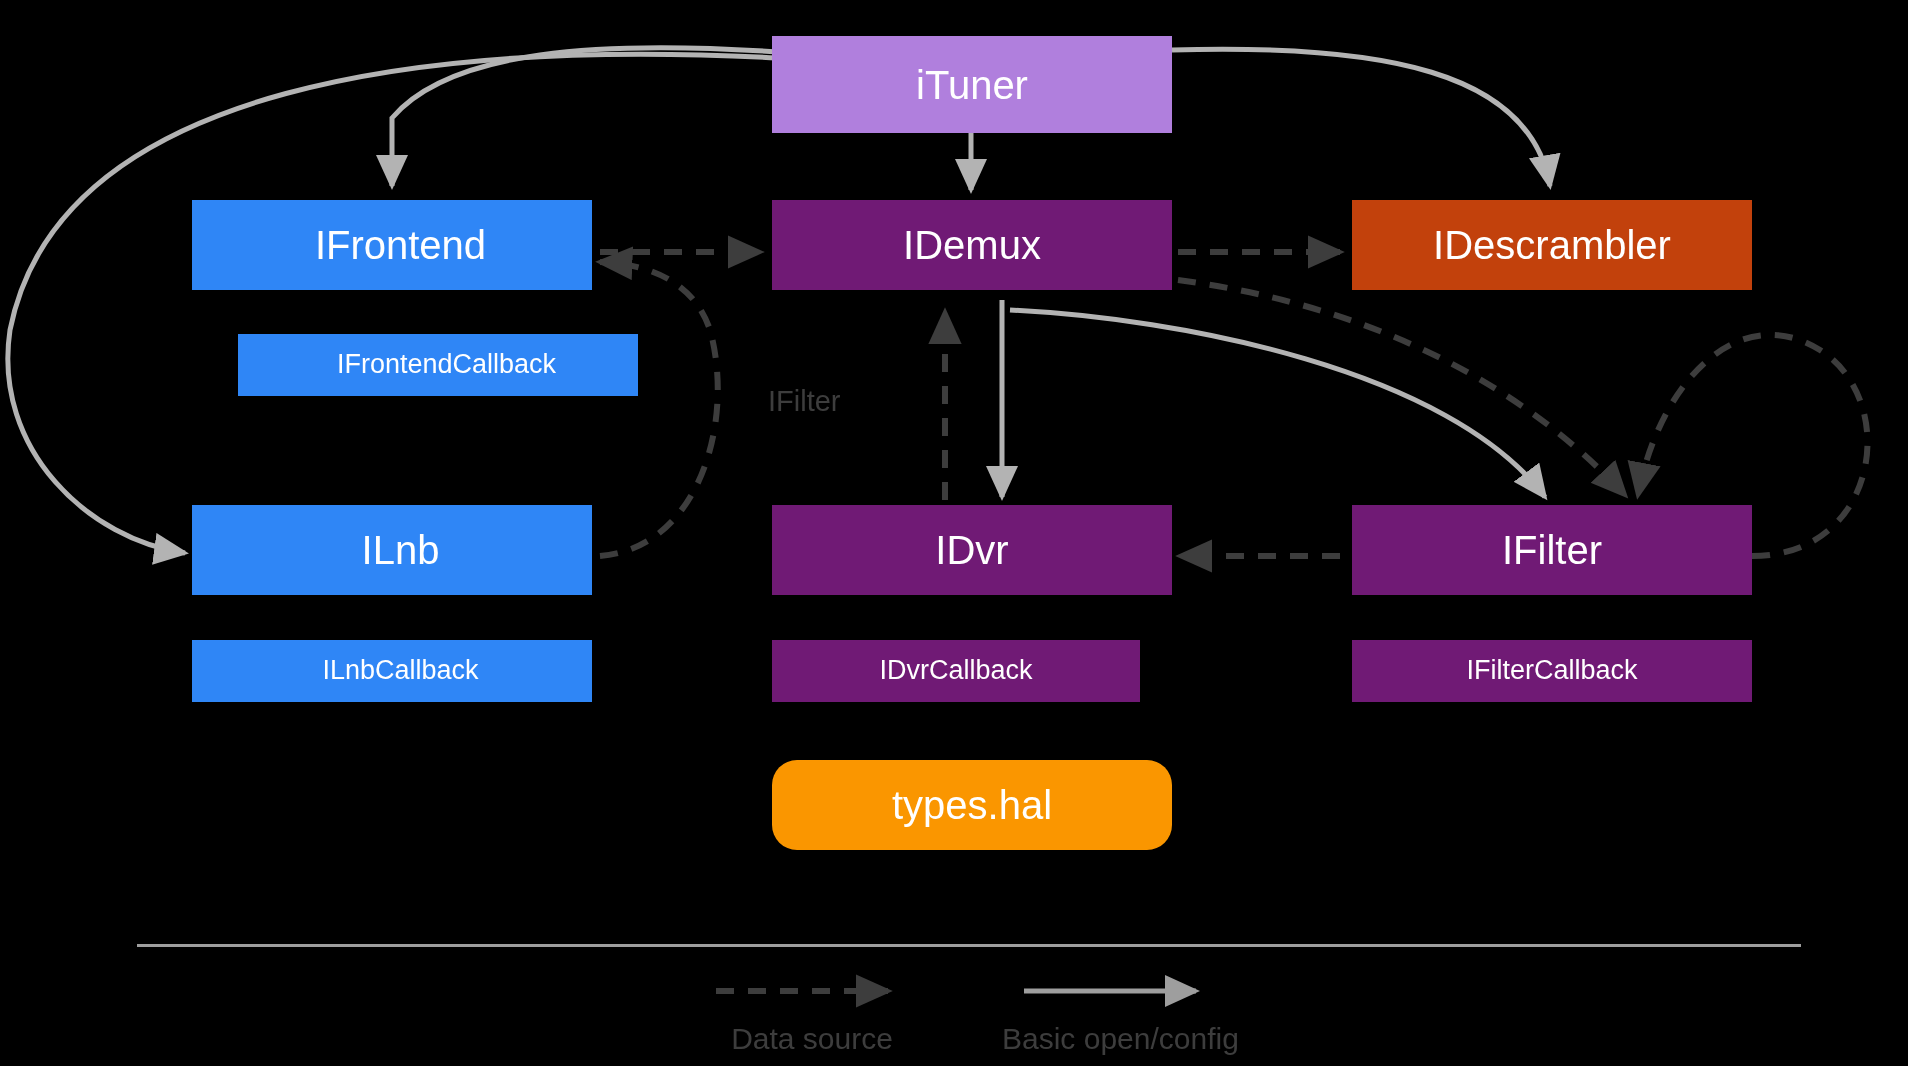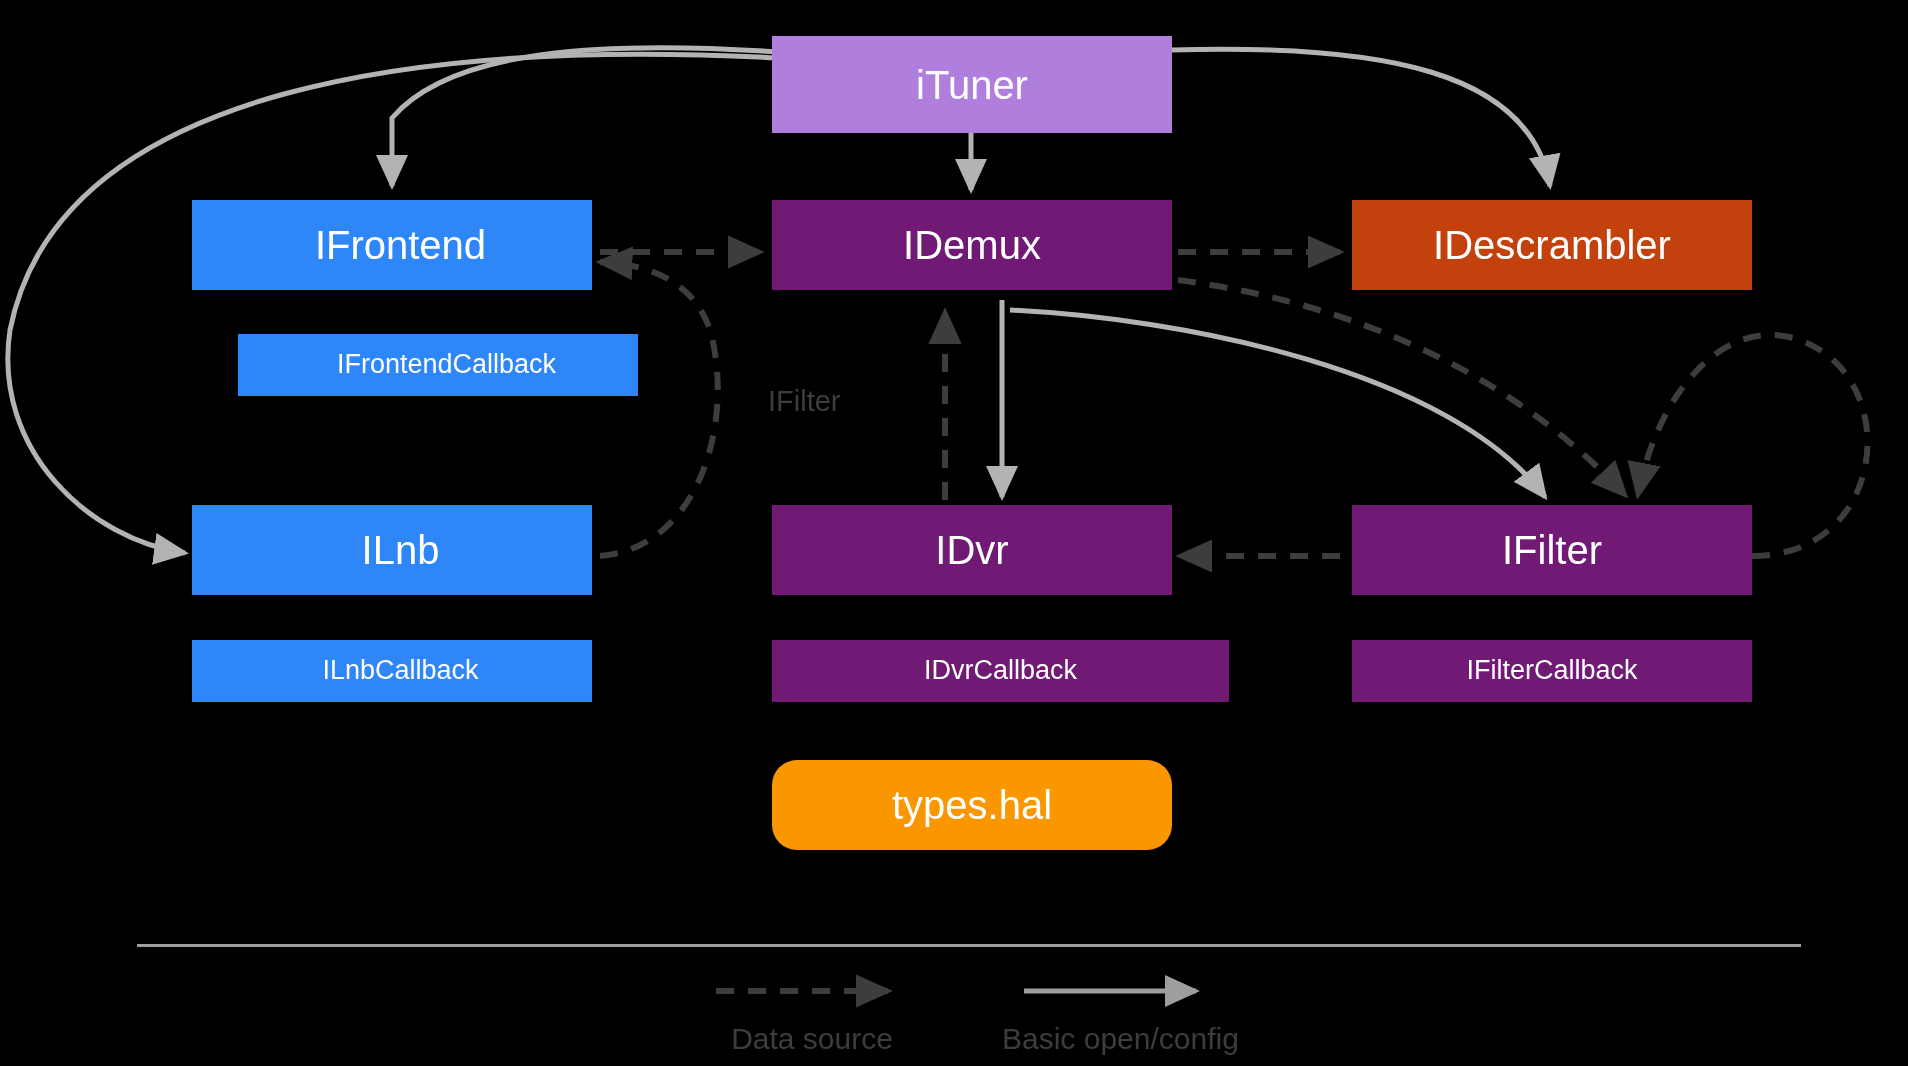--- a/index.html
+++ b/index.html
@@ -160,21 +160,21 @@
   </div>
 
   <div class="node main c-green" style="left:772px; top:200px; width:400px; height:90px;">
     <span>IDemux</span>
   </div>
 
   <div class="node main c-green" style="left:772px; top:505px; width:400px; height:90px;">
     <span>IDvr</span>
   </div>
 
-  <div class="node cb c-green" style="left:772px; top:640px; width:457px; height:62px;">
+  <div class="node cb c-green" style="left:772px; top:640px; width:368px; height:62px;">
     <span>IDvrCallback</span>
   </div>
 
   <div class="node main c-red" style="left:1352px; top:200px; width:400px; height:90px;">
     <span>IDescrambler</span>
   </div>
 
   <div class="node main c-green" style="left:1352px; top:505px; width:400px; height:90px;">
     <span>IFilter</span>
   </div>

